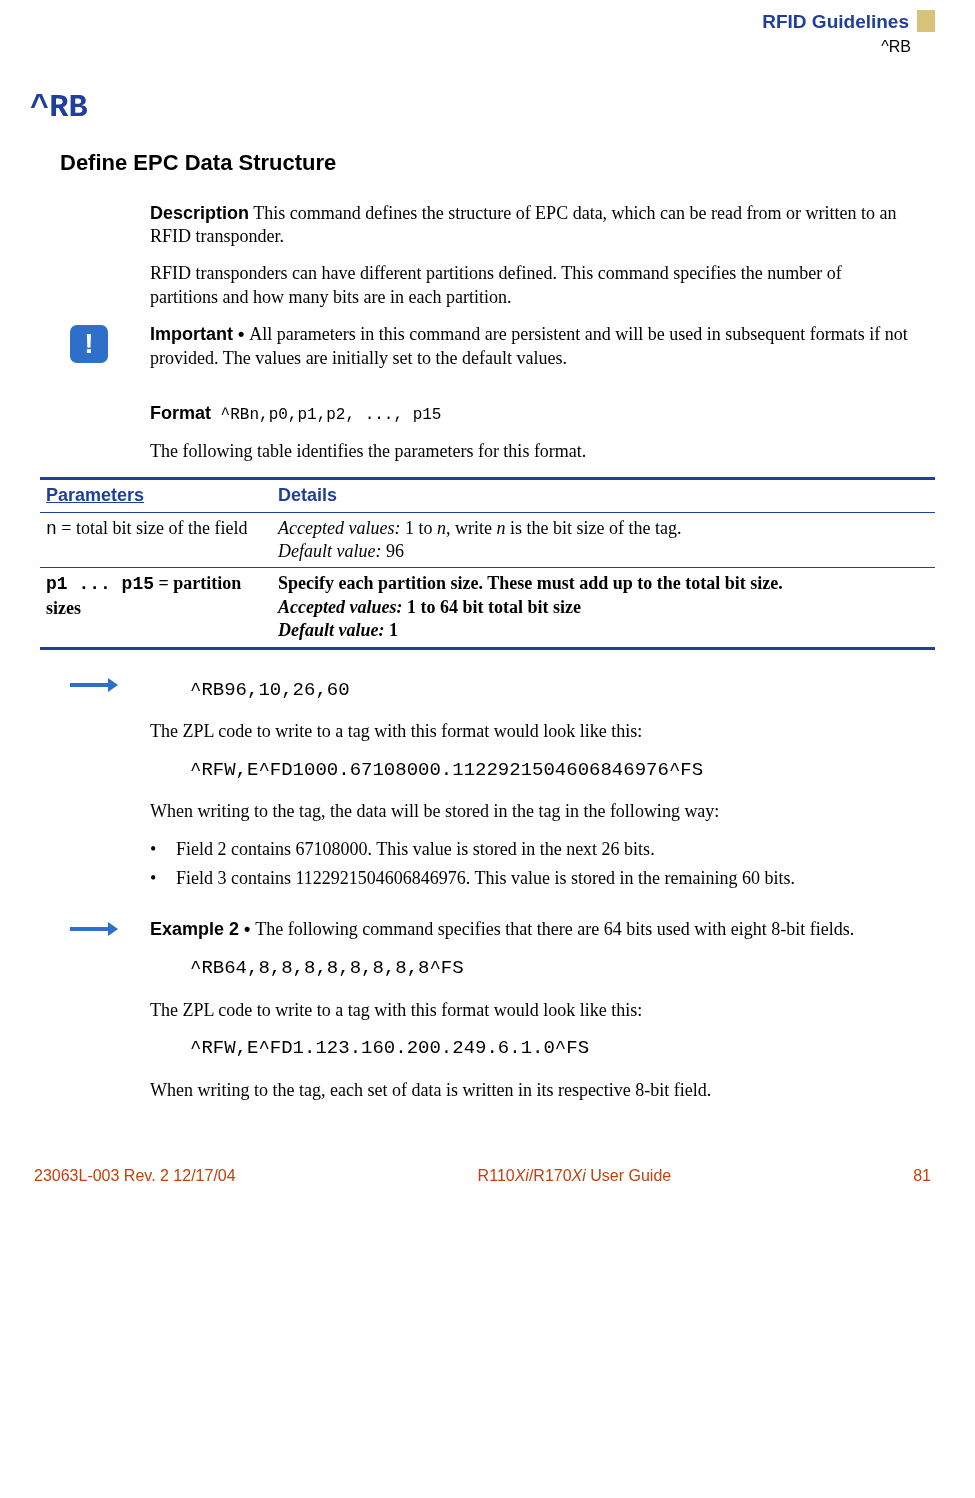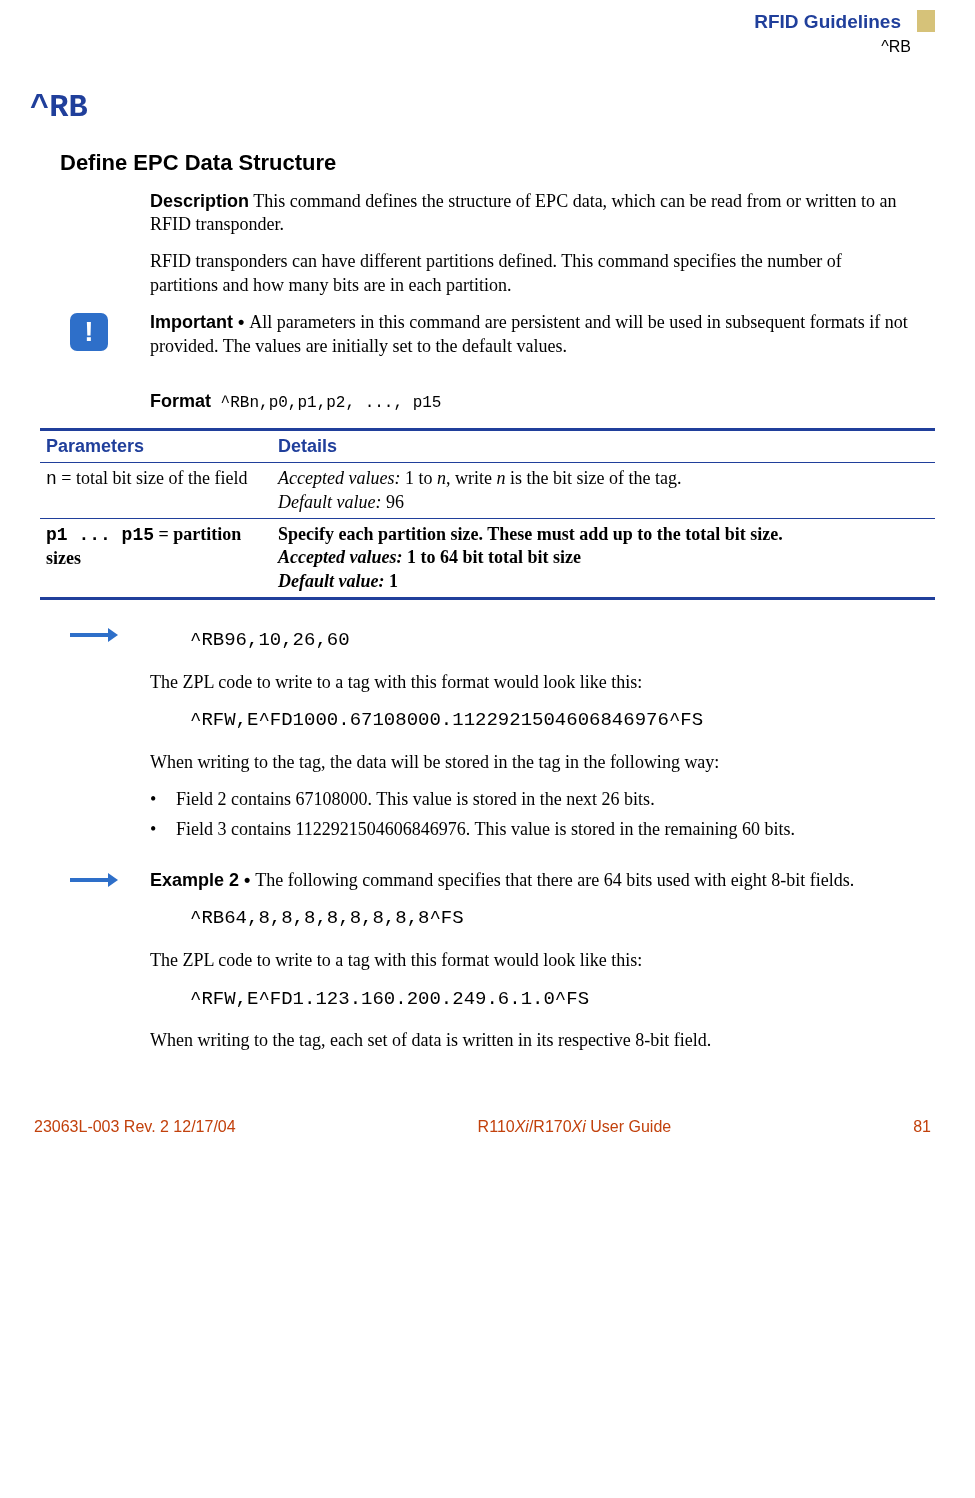--- a/index.html
+++ b/index.html
@@ -13,21 +13,21 @@
     box-sizing: border-box;
   }
   .header-right {
     text-align: right;
     margin-bottom: 30px;
   }
   .header-title-line {
     display: flex;
     justify-content: flex-end;
     align-items: stretch;
-    gap: 16px;
+    gap: 8px;
   }
   .header-title {
     color: #203f9b;
     font-family: Arial, Helvetica, sans-serif;
     font-weight: bold;
     font-size: 19px;
   }
   .header-sub {
     font-family: Arial, Helvetica, sans-serif;
     font-size: 16px;
@@ -44,21 +44,21 @@
     color: #203f9b;
     font-family: "Courier New", Courier, monospace;
     font-weight: bold;
     font-size: 32px;
     margin: 30px 0 20px 0;
   }
   .section-sub {
     font-family: Arial, Helvetica, sans-serif;
     font-weight: bold;
     font-size: 22px;
-    margin: 0 0 12px 30px;
+    margin: 0 0 24px 30px;
   }
   .body-col {
     margin-left: 120px;
     margin-right: 32px;
   }
   .runin {
     font-family: Arial, Helvetica, sans-serif;
     font-weight: bold;
   }
   p { margin: 0 0 14px 0; }
@@ -106,21 +106,21 @@
   }
   table.params td {
     vertical-align: top;
     padding: 4px 6px;
     border-bottom: 1px solid #203f9b;
   }
   table.params tr:last-child td {
     border-bottom: 3px solid #203f9b;
     font-weight: bold;
   }
-  .pcol { width: 220px; }
+  .pcol { width: 220px; text-decoration: underline; }
   .mono { font-family: "Courier New", Courier, monospace; }
   .ital { font-style: italic; }
   .example-row {
     display: flex;
     align-items: flex-start;
     margin-left: 40px;
     margin-right: 20px;
     margin-bottom: 8px;
   }
   .arrow-icon {
@@ -183,20 +183,21 @@
 
 <div class="note-row">
   <div class="note-icon">!</div>
   <div>
     <p><span class="runin">Important • </span><span>All parameters in this command are persistent and will be used in subsequent formats if not provided. The values are initially set to the default values.</span></p>
   </div>
 </div>
 
 <div class="body-col">
   <p><span class="runin">Format</span><span class="format-code"> ^RBn,p0,p1,p2, ..., p15</span></p>
+  <p>The following table identifies the parameters for this format.</p>
 </div>
 
 <table class="params">
   <tbody>
       <tr>
     <th class="pcol">Parameters</th>
     <th>Details</th>
   </tr>
   <tr>
     <td><span class="mono">n</span><span> = total bit size of the field</span></td>

